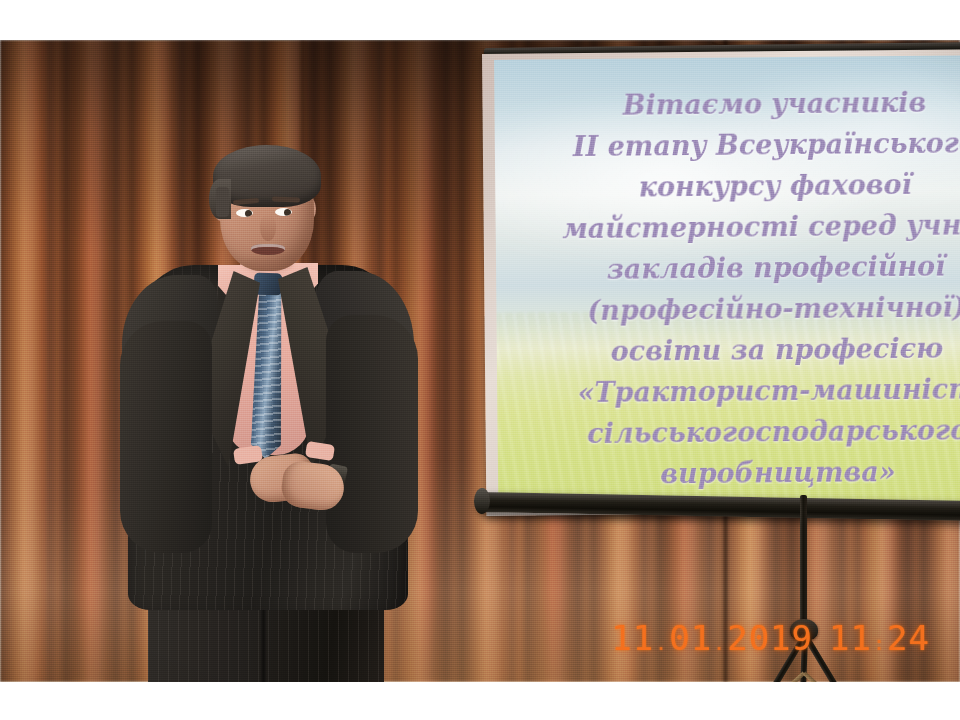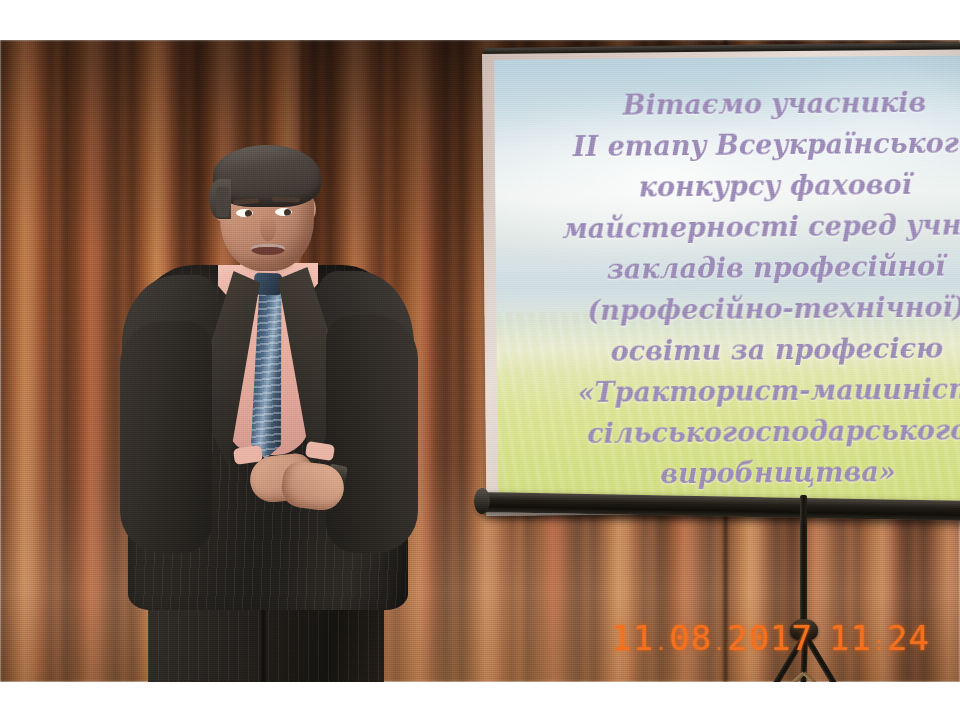--- a/index.html
+++ b/index.html
@@ -378,16 +378,16 @@
       <div class="m-nose"></div>
       <div class="m-mouth"></div>
       <div class="m-chin"></div>
     </div>
 
     <div class="vignette"></div>
     <div class="grain"></div>
   </div>
 
   <div id="timestamp">
-    <span>11</span><span class="dot">.</span><span>08</span><span class="dot">.</span><span>2017</span><span class="sp"></span><span>11</span><span class="dot">:</span><span>24</span>
+    <span>11</span><span class="dot">.</span><span>01</span><span class="dot">.</span><span>2019</span><span class="sp"></span><span>11</span><span class="dot">:</span><span>24</span>
   </div>
 
 </div>
 
 </body></html>

